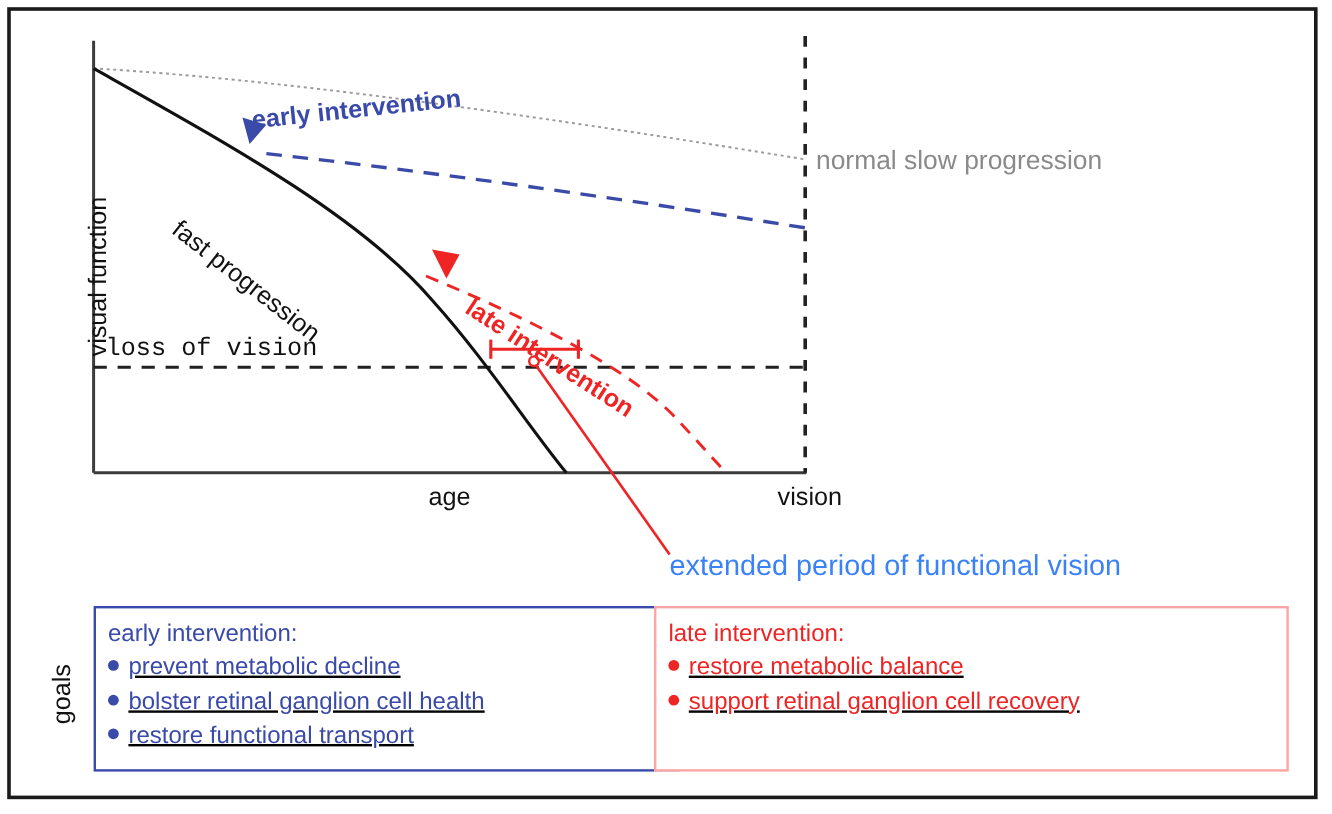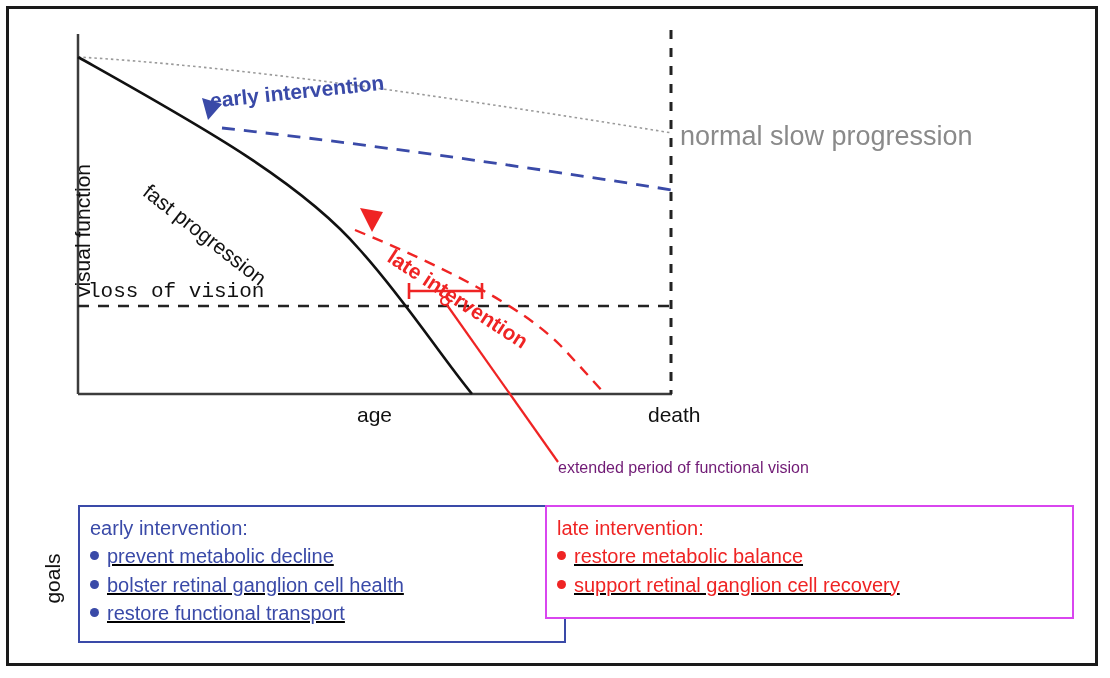--- a/index.html
+++ b/index.html
@@ -66,21 +66,21 @@
   #loss-of-vision-label {
     left: 88px;
     top: 281px;
     font-size: 21px;
     color: #111111;
     font-family: Liberation Mono, monospace;
   }
   #normal-slow-progression-label {
     left: 680px;
     top: 123px;
-    font-size: 27px;
+    font-size: 22px;
     color: #8a8a8a;
   }
   #fast-progression-label {
     left: 146px;
     top: 178px;
     font-size: 21px;
     color: #111111;
     transform: rotate(38deg);
     transform-origin: 0% 50%;
   }
@@ -98,22 +98,22 @@
     top: 244px;
     font-size: 21px;
     font-weight: bold;
     color: #ef2424;
     transform: rotate(33deg);
     transform-origin: 0% 50%;
   }
   #extended-period-label {
     left: 558px;
     top: 460px;
-    font-size: 16px;
-    color: #701a75;
+    font-size: 24px;
+    color: #3b82f6;
   }
   
   #goals-label {
     left: -8px;
     top: 568px;
     width: 120px;
     text-align: center;
     font-size: 21px;
     color: #111111;
     transform: rotate(-90deg);
@@ -129,22 +129,22 @@
     left: 78px;
     top: 505px;
     width: 488px;
     height: 138px;
     border: 2px solid #3a4aa8;
   }
   #goal-box-late {
     left: 545px;
     top: 505px;
     width: 529px;
-    height: 114px;
-    border: 2px solid #d946ef;
+    height: 138px;
+    border: 2px solid #fca5a5;
   }
   .goal-heading {
     font-size: 20px;
     line-height: 1.32;
     margin: 0 0 1px 0;
   }
   .goal-list {
     list-style: none;
     margin: 0;
     padding: 0;
@@ -208,21 +208,21 @@
 
     <circle cx="445" cy="301" r="4" fill="#ffffff" stroke="#ef2424" stroke-width="2"></circle>
     <line x1="447" y1="305" x2="558" y2="462" stroke="#ef2424" stroke-width="2.2"></line>
 
   </svg>
 
   <div class="fig-text" id="y-axis-title">visual function</div>
 
   <div class="fig-text" id="x-axis-title">age</div>
 
-  <div class="fig-text" id="death-label">death</div>
+  <div class="fig-text" id="death-label">vision</div>
 
   <div class="fig-text" id="loss-of-vision-label">loss of vision</div>
 
   <div class="fig-text" id="normal-slow-progression-label">normal slow progression</div>
 
   <div class="fig-text" id="fast-progression-label">fast progression</div>
 
   <div class="fig-text" id="early-intervention-label">early intervention</div>
 
   <div class="fig-text" id="late-intervention-label">late intervention</div>

